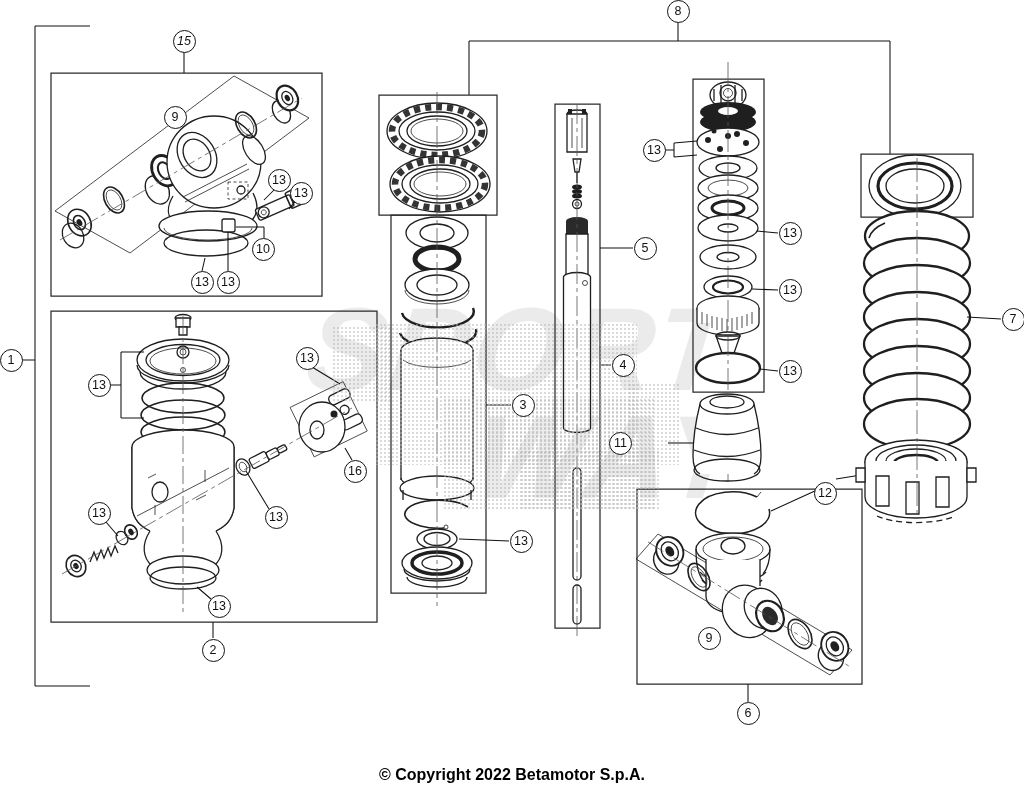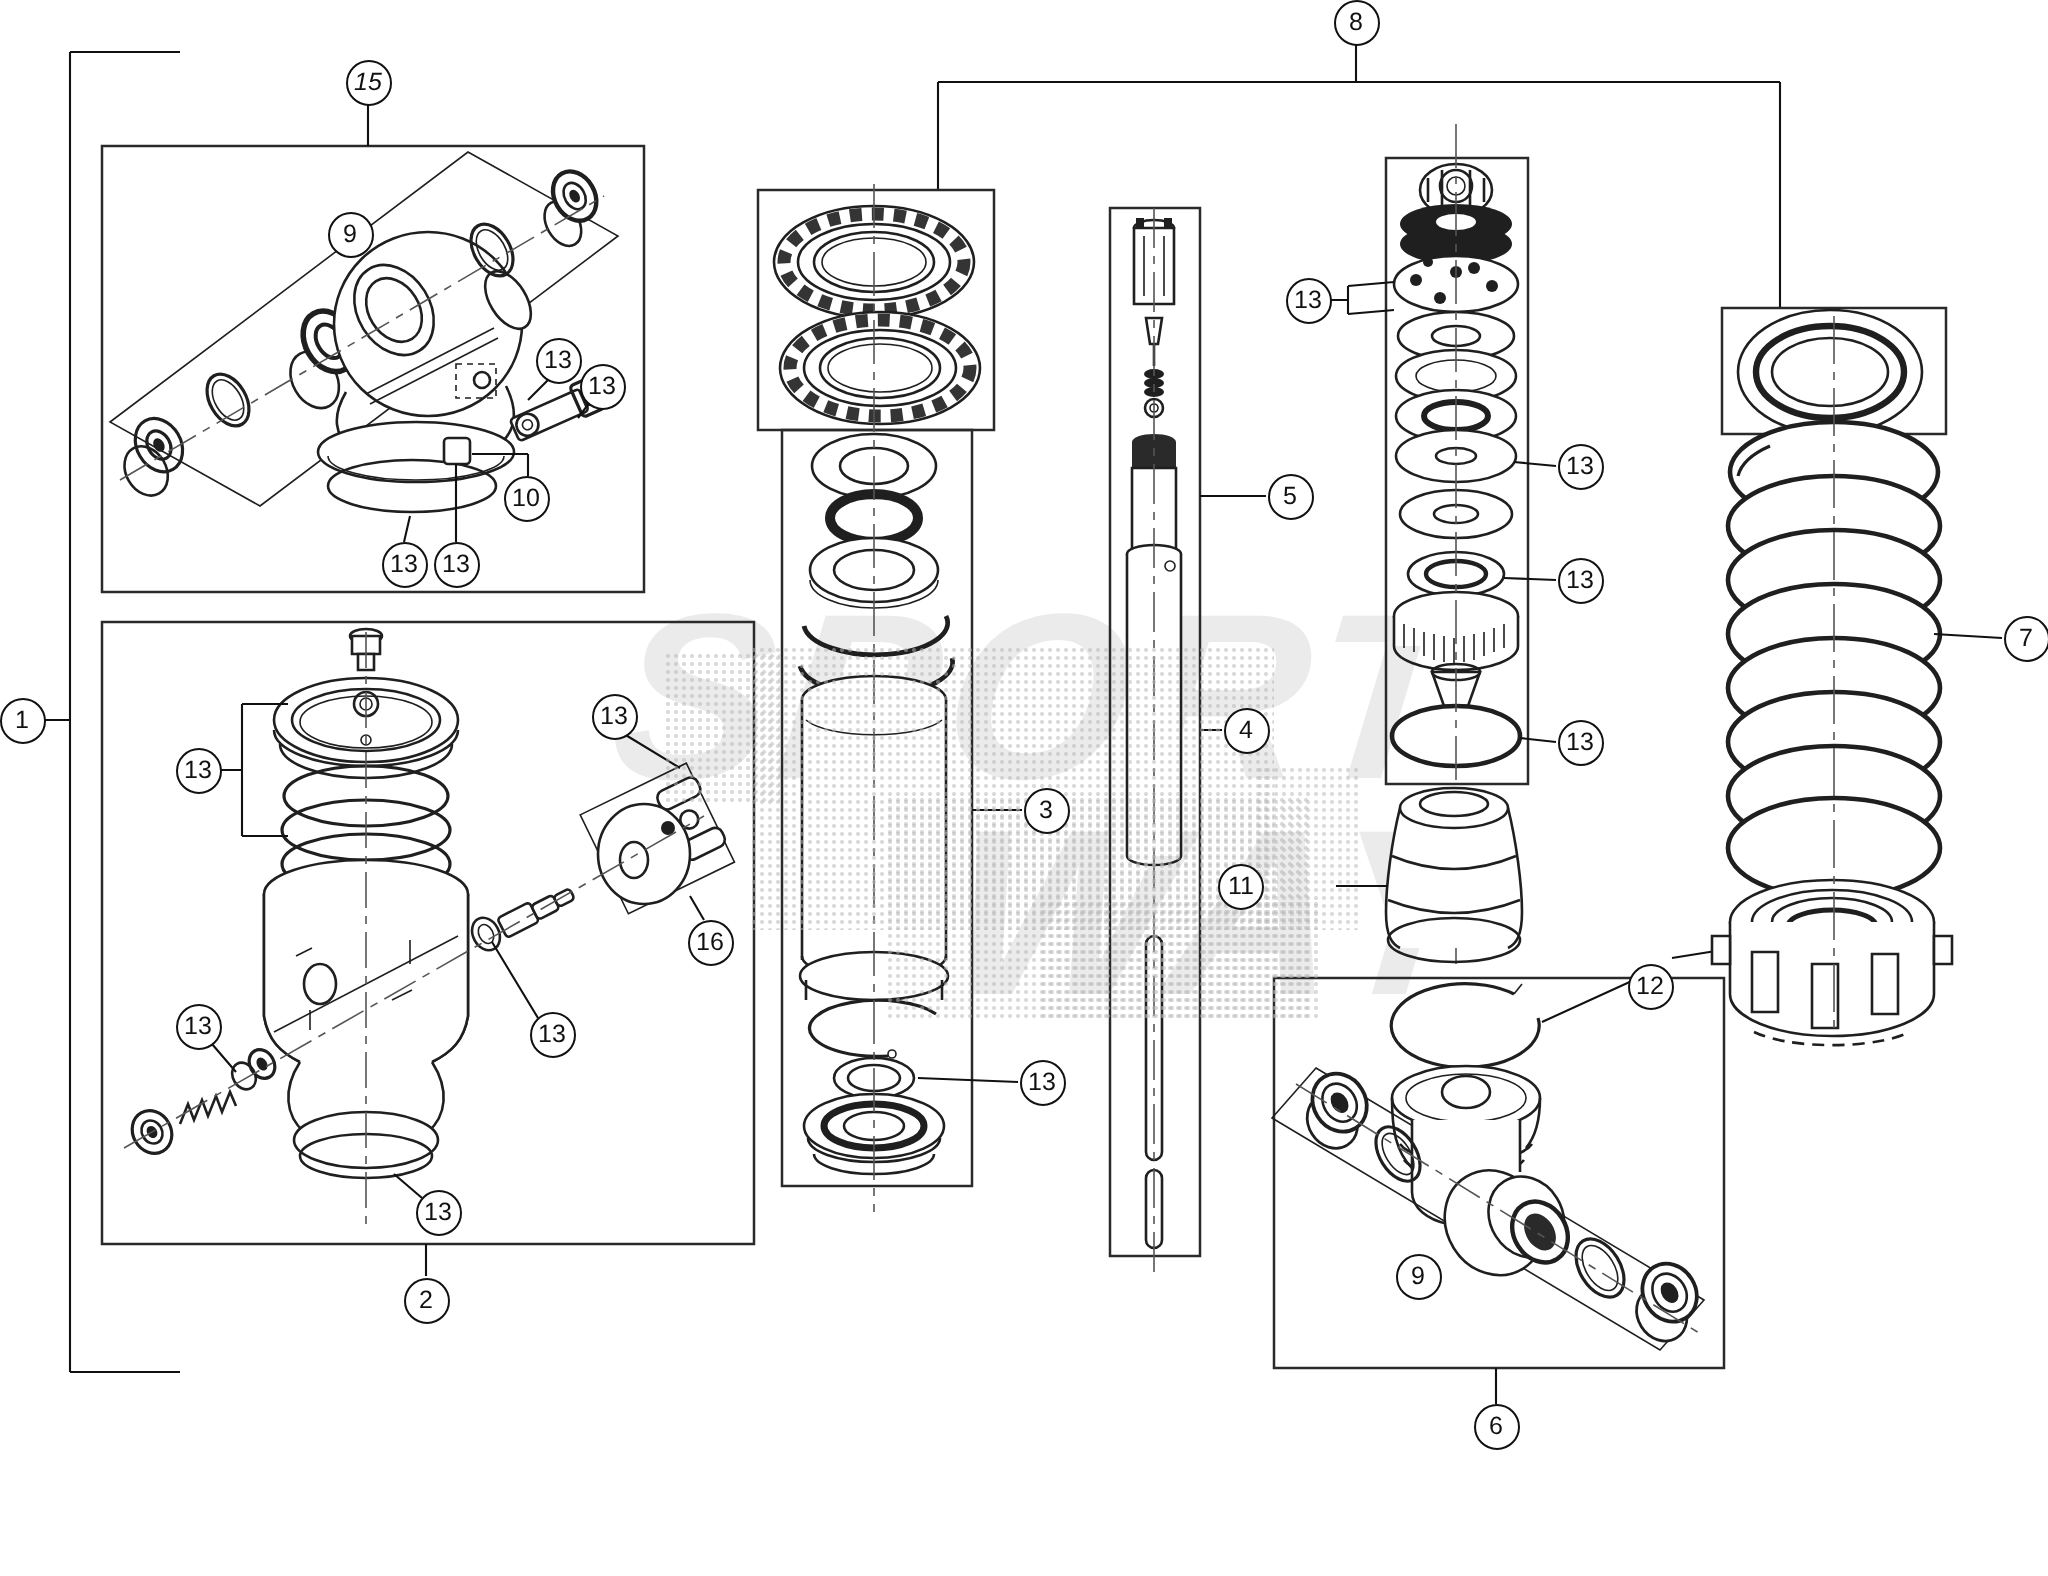--- a/index.html
+++ b/index.html
@@ -418,13 +418,14 @@
       <div class="callout" style="left: 778.5px; top: 221.5px;">13</div>
       <div class="callout" style="left: 778.5px; top: 278.5px;">13</div>
       <div class="callout" style="left: 778.5px; top: 359.5px;">13</div>
       <div class="callout" style="left: 609px; top: 431.5px;">11</div>
       <div class="callout" style="left: 813.5px; top: 482px;">12</div>
       <div class="callout" style="left: 697.5px; top: 626.5px;">9</div>
       <div class="callout" style="left: 736.5px; top: 701.5px;">6</div>
       <div class="callout" style="left: 1001.5px; top: 307.5px;">7</div>
     </div>
 
+  <div id="copyright">© Copyright 2022 Betamotor S.p.A.</div>
 </div>
 
 </body></html>

